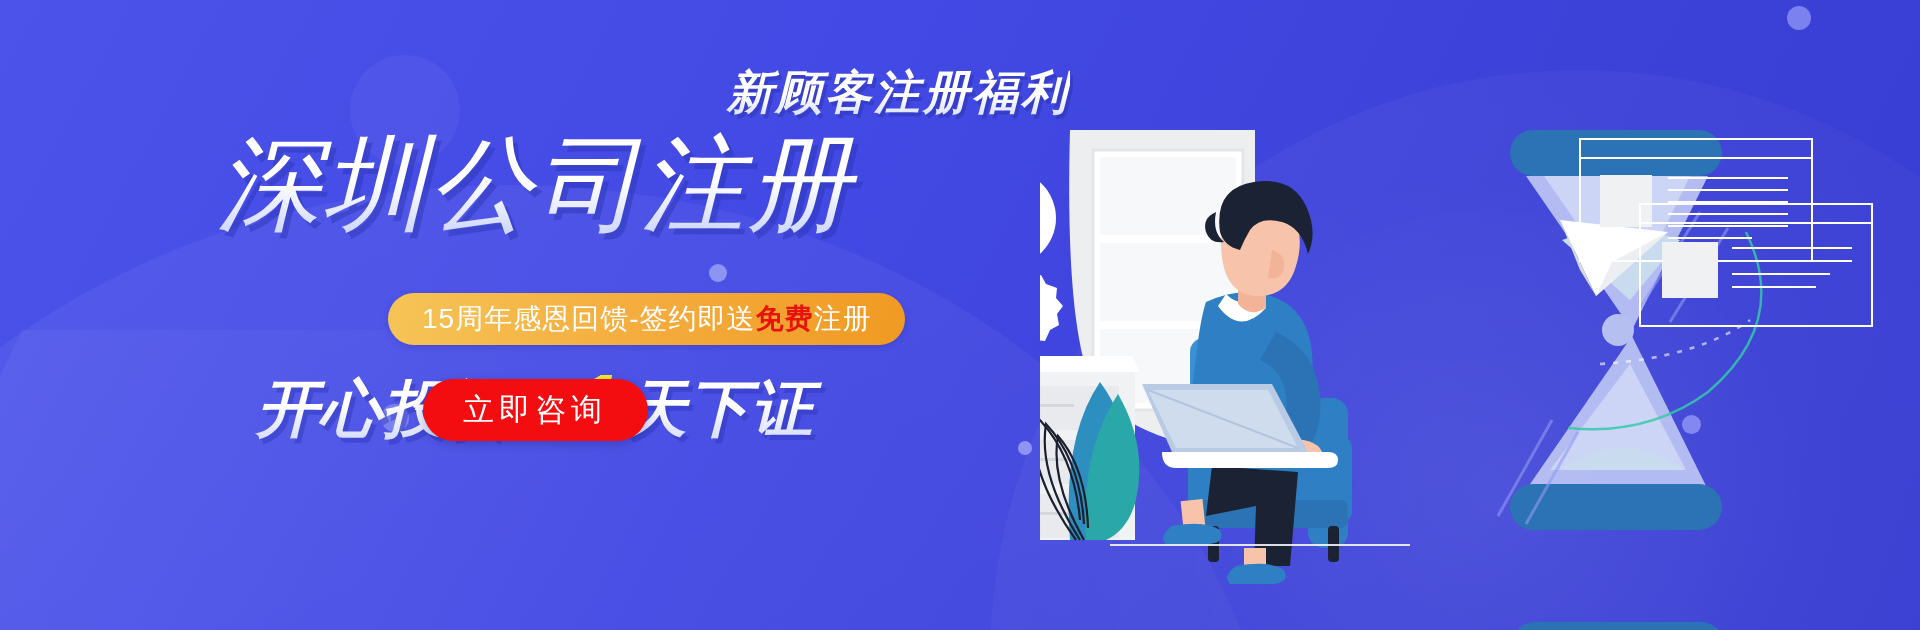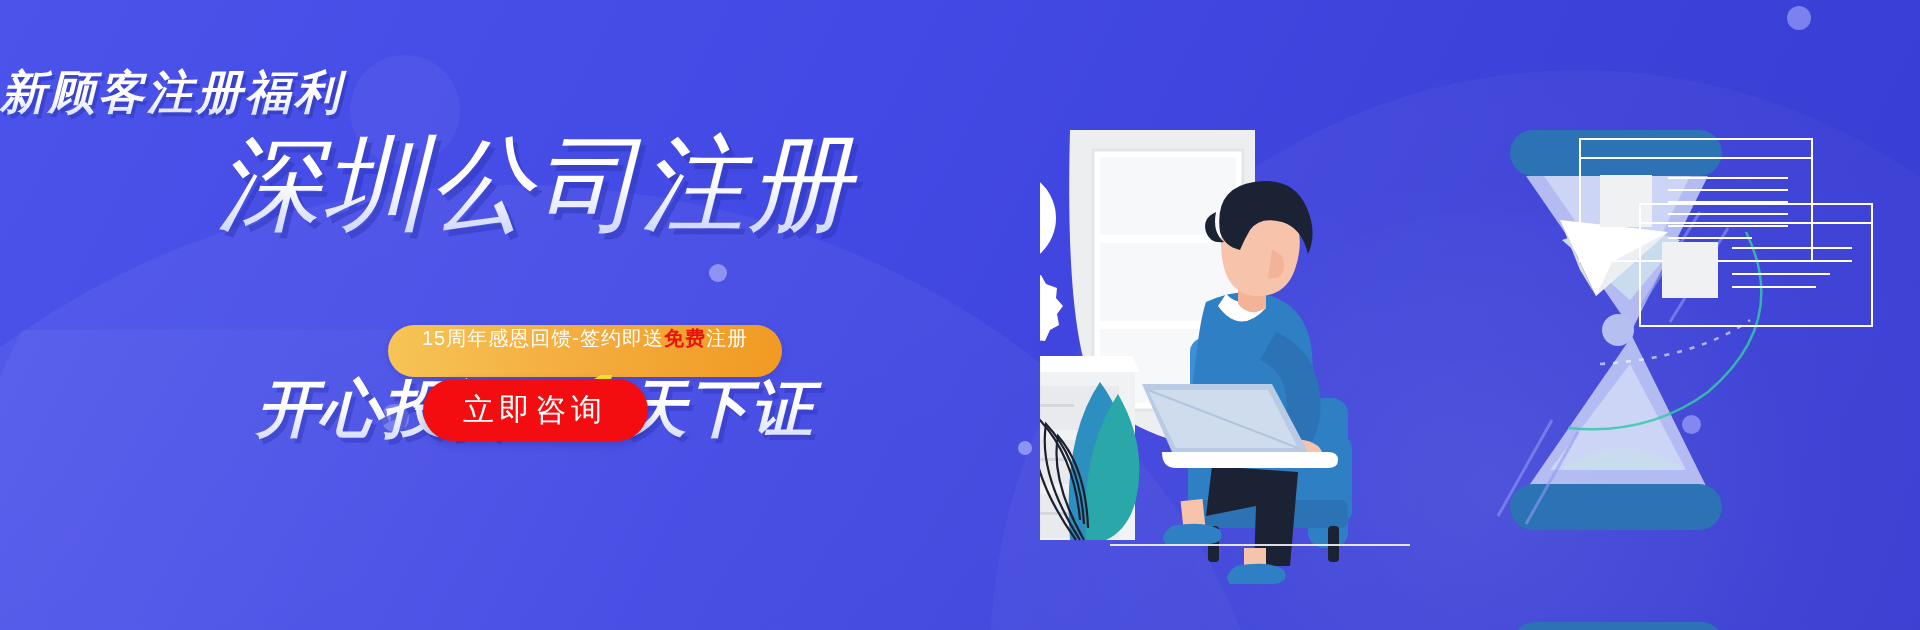--- a/index.html
+++ b/index.html
@@ -48,21 +48,21 @@
   .dot.d2{left:381px;top:404px;width:28px;height:28px;}
   .dot.d3{left:1676px;top:142px;width:14px;height:14px;background:#8d93f2;}
   .dot.d4{left:1682px;top:415px;width:19px;height:19px;background:#8288f0;}
   .dot.d5{left:709px;top:264px;width:18px;height:18px;background:#8e94f3;}
   .dot.d6{left:1018px;top:441px;width:14px;height:14px;background:#8e94f3;}
 
   
   .copy{position:absolute;left:0;top:0;width:1070px;height:630px;}
 
   .eyebrow{
-    position:absolute;left:0;right:0;top:62px;text-align:left;
+    position:absolute;left:0;right:0;top:62px;text-align:right;
     font-size:46px;font-weight:bold;font-style:italic;letter-spacing:3px;
     color:#ffffff;
     background:linear-gradient(180deg,#ffffff 0%,#ffffff 52%,#cdd6ff 100%);
     -webkit-background-clip:text;background-clip:text;
     -webkit-text-fill-color:transparent;
     text-shadow:0 0 0 rgba(0,0,0,0);
     filter:drop-shadow(3px 4px 0 rgba(40,48,170,.45));
     white-space:nowrap;
   }
   .headline{
@@ -72,25 +72,25 @@
     background:linear-gradient(180deg,#ffffff 0%,#ffffff 48%,#c6d1ff 100%);
     -webkit-background-clip:text;background-clip:text;
     -webkit-text-fill-color:transparent;
     filter:drop-shadow(5px 6px 0 rgba(43,50,178,.45));
     white-space:nowrap;
   }
 
   .pill{
     position:absolute;left:388px;top:293px;
     height:52px;padding:0 34px;
-    display:flex;align-items:flex-start;justify-content:center;
+    display:flex;align-items:center;justify-content:center;
     border-radius:26px;
     background:linear-gradient(96deg,#f6c456 0%,#f4ad3e 48%,#f09a22 100%);
     box-shadow:0 2px 6px rgba(25,30,120,.18);
-    font-size:20px;color:#ffffff;letter-spacing:1px;white-space:nowrap;margin-top:32px;
+    font-size:28px;color:#ffffff;letter-spacing:1px;white-space:nowrap;
   }
   .pill .free{color:#e8120c;font-weight:bold;}
 
   .tagline{
     position:absolute;left:0;right:0;top:357px;text-align:center;
     font-size:62px;font-weight:bold;font-style:italic;letter-spacing:1px;
     background:linear-gradient(180deg,#ffffff 0%,#ffffff 50%,#c9d3ff 100%);
     -webkit-background-clip:text;background-clip:text;
     -webkit-text-fill-color:transparent;
     filter:drop-shadow(4px 5px 0 rgba(43,50,178,.42));

